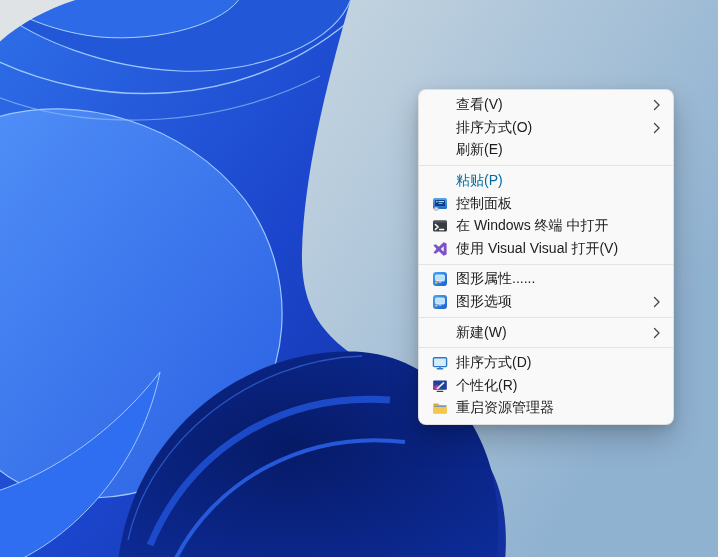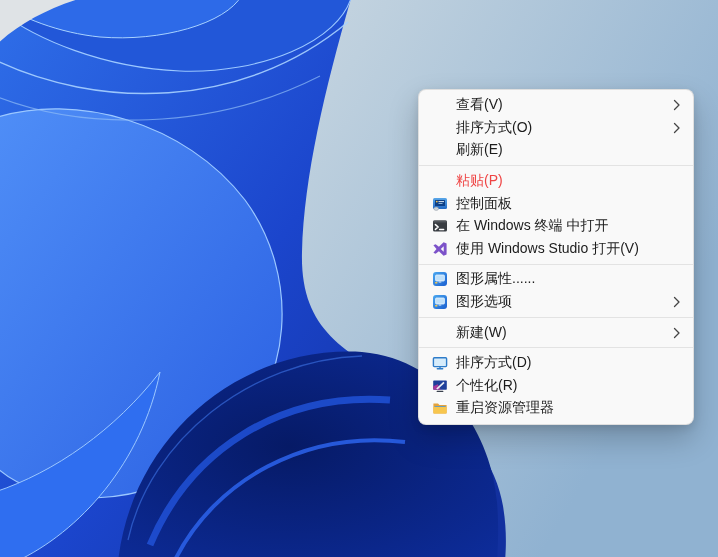--- a/index.html
+++ b/index.html
@@ -3,34 +3,34 @@
 <meta charset="utf-8">
 <style>
   html,body{margin:0;padding:0;}
   body{
     width:718px;height:557px;position:relative;overflow:hidden;
     font-family:"Liberation Sans", sans-serif;
     background:#aac2d8;
   }
   .wall{position:absolute;left:0;top:0;width:718px;height:557px;display:block;}
   .context-menu{
-    position:absolute;left:418px;top:89px;width:276px;
+    position:absolute;left:418px;top:89px;width:256px;
     background:#f9f9f9;
     border:1px solid rgba(0,0,0,0.10);
     border-radius:8px;
     box-shadow:0 14px 30px rgba(0,0,0,0.22), 0 3px 8px rgba(0,0,0,0.10);
     padding:4px 0;
     box-sizing:border-box;
   }
   .mi{
     position:relative;height:22.6px;display:flex;align-items:center;
     padding:0 12px 0 37px;font-size:14px;color:#1c1c1c;cursor:default;
     white-space:nowrap;
   }
-  .mi.disabled{color:#ef4444;}
+  .mi.disabled{color:#0369a1;}
   .mi .ico{
     position:absolute;left:13px;top:50%;transform:translateY(-50%);
     width:16px;height:16px;display:flex;align-items:center;justify-content:center;
   }
   .mi .ico svg{width:16px;height:16px;display:block;}
   .mi .lbl{overflow:hidden;text-overflow:ellipsis;}
   .mi .chev{margin-left:auto;display:flex;align-items:center;padding-left:8px;}
   .sep{height:1px;background:#e3e3e3;margin:3.5px 0;}
   .defs-holder{position:absolute;width:0;height:0;overflow:hidden;}
 </style>
@@ -149,21 +149,21 @@
     </span>
     <span class="lbl">在 Windows 终端 中打开</span>
   </div>
 
   <div class="mi">
     <span class="ico">
       <svg viewBox="0 0 16 16">
         <path fill-rule="evenodd" fill="#7c52c9" d="M11.6,1.2 L14.6,2.5 V13.5 L11.6,14.8 L6.9,10.2 L3.6,12.8 L1.4,11.8 L4.5,8 L1.4,4.2 L3.6,3.2 L6.9,5.8 Z M8.8,8 L11.7,10.8 V5.2 Z"></path>
       </svg>
     </span>
-    <span class="lbl">使用 Windows Studio 打开(V)</span>
+    <span class="lbl">使用 Visual Visual 打开(V)</span>
   </div>
 
   <div class="sep"></div>
 
   <div class="mi">
     <span class="ico">
       <svg viewBox="0 0 16 16">
         <rect x="1" y="1" width="14" height="14" rx="3" fill="url(#igg)"></rect>
         <rect x="3.6" y="4" width="8.8" height="6" rx="0.8" fill="#bfe0fa" stroke="#eaf6ff" stroke-width="0.8"></rect>
         <rect x="6.7" y="10.6" width="2.6" height="0.9" fill="#eaf6ff"></rect>

